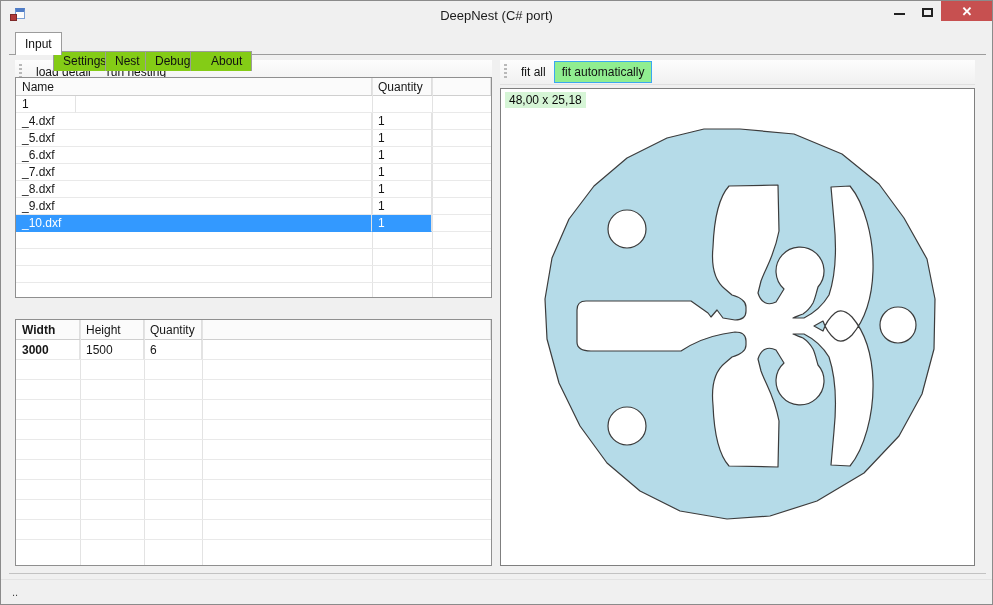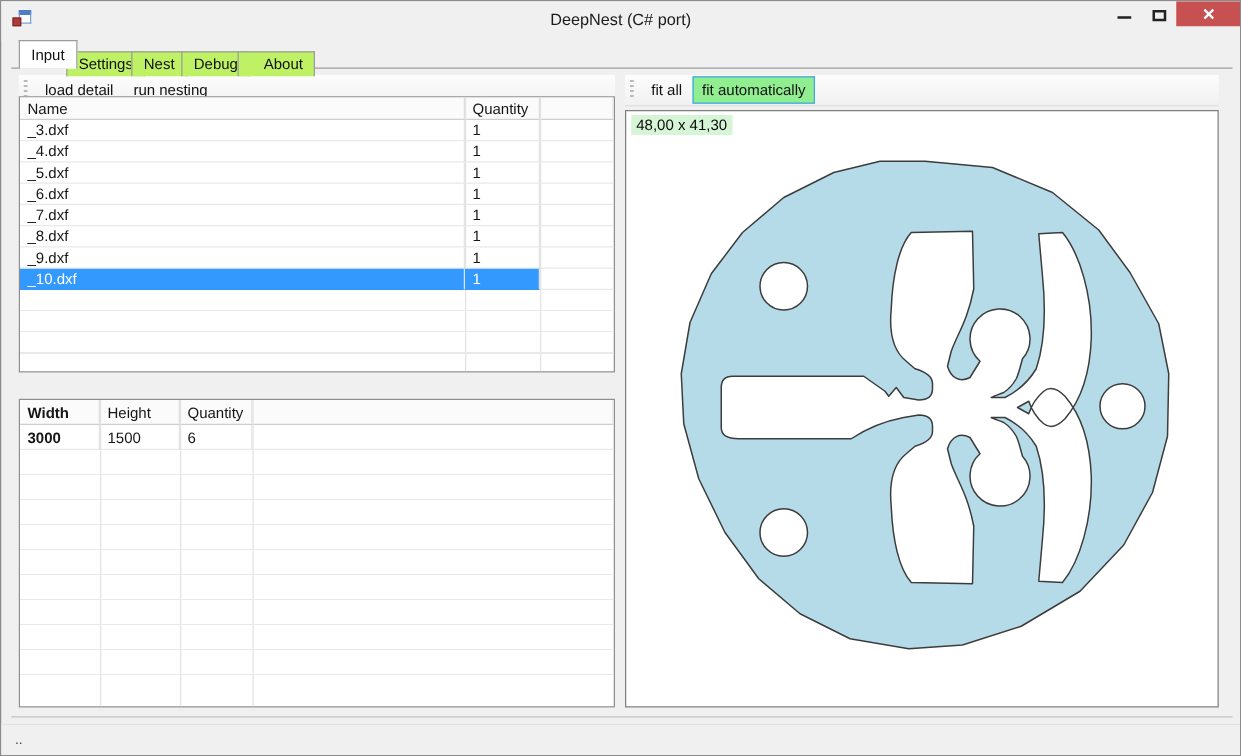--- a/index.html
+++ b/index.html
@@ -14,22 +14,22 @@
   .title-text{position:absolute;left:0;top:7px;width:100%;text-align:center;font-size:13px;color:#1b1b1b;}
   .win-btn{position:absolute;top:0;height:20px;display:flex;align-items:center;justify-content:center;cursor:default;}
   .btn-min{left:884px;width:28px;}
   .btn-min .bar{width:11px;height:2px;background:#222;margin-top:6px;}
   .btn-max{left:912px;width:28px;}
   .btn-max .box{width:11px;height:9px;border:2px solid #222;margin-top:2px;background:transparent;}
   .btn-close{left:940px;width:52px;background:#c75050;color:#fff;font-size:13px;font-weight:bold;}
 
   
   .tabline{position:absolute;left:8px;top:53px;width:977px;height:1px;background:#9c9c9c;}
-  .tab{position:absolute;top:40px;height:20px;padding:2px 9px 0 9px;font-size:12px;color:#111;
-       background:#bef264;border:1px solid #9c9c9c;border-bottom:none;z-index:1;cursor:default;}
+  .tab{position:absolute;top:50px;height:20px;padding:2px 9px 0 9px;font-size:12px;color:#111;
+       background:#84cc16;border:1px solid #9c9c9c;border-bottom:none;z-index:1;cursor:default;}
   .tab.active{top:31px;height:23px;background:#ffffff;z-index:3;padding-top:4px;}
   .tab-settings{left:52px;} .tab-nest{left:104px;} .tab-debug{left:144px;} .tab-about{left:189px;padding-left:20px;}
   .tab-input{left:14px;}
   .page-bottom-line{position:absolute;left:8px;top:572px;width:977px;height:1px;background:#c2c2c2;}
 
   
   .toolbar{position:absolute;height:25px;background:linear-gradient(#fdfdfd,#f1f1f1);border-bottom:1px solid #e0e0e0;display:flex;align-items:center;}
   .toolbar-left{left:14px;top:59px;width:477px;}
   .toolbar-right{left:499px;top:59px;width:475px;}
   .grip{width:3px;height:16px;margin:0 6px 0 4px;background:repeating-linear-gradient(to bottom,#b9b9b9 0 2px,transparent 2px 4px);}
@@ -105,21 +105,20 @@
 
   <div class="grid grid-parts">
     <div class="vline" style="left:356px;"></div>
     <div class="vline" style="left:416px;"></div>
     <div class="grid-header">
       <div class="hcell col-name">Name</div>
       <div class="hcell col-qty">Quantity</div>
       <div class="hcell col-rest"></div>
     </div>
     <div class="grid-row">
-      <div class="cell col-name">_3.dxf</div>
       <div class="cell col-qty">1</div>
       <div class="cell col-rest"></div>
     </div>
     <div class="grid-row">
       <div class="cell col-name">_4.dxf</div>
       <div class="cell col-qty">1</div>
       <div class="cell col-rest"></div>
     </div>
     <div class="grid-row">
       <div class="cell col-name">_5.dxf</div>
@@ -173,21 +172,21 @@
     <div class="grid-empty"></div>
   </div>
 
   <div class="toolbar toolbar-right">
     <span class="grip"></span>
     <span class="tool-btn">fit all</span>
     <span class="tool-btn checked">fit automatically</span>
   </div>
 
   <div class="canvas">
-    <div class="dim-label">48,00 x 41,30</div>
+    <div class="dim-label">48,00 x 25,18</div>
     <svg class="part-svg" width="475" height="478" viewBox="0 0 475 478">
       <polygon class="part-outline" points="239,40 293,45 341,65 378,95 403,129 426,170 434,210 433,260 421,305 398,347 363,384 316,412 269,427 226,430 179,422 139,402 106,374 79,337 58,294 46,250 44,210 51,169 68,130 93,97 126,69 166,49 203,40"></polygon>
       <path class="part-cut" d="M 76,221 Q 76,212 85,212 L 190,212 L 207,224 L 210,228 L 216,221 L 222,229 L 234,231 Q 245,231 245,222 L 245,218 C 245,211 238,208 231,206 L 224,200 C 214,192 210,178 212,158 C 213,132 218,108 228,97 L 277,96 L 278,142 C 273,168 265,178 260,192 L 257,204 C 260,214 267,217 275,213 L 283,200 A 24,24 0 1 1 317,198 C 315,205 314,210 312,214 Q 308,221 302,225 C 297,227 294,228 292,229 L 303,229 C 313,224 322,216 328,206 C 334,188 336,162 333,132 L 330,98 L 349,97 C 363,114 373,148 372,182 C 371,210 363,232 351,246 C 345,252 339,254 334,250 C 328,245 324,238 322,232 L 313,237 L 322,242 C 324,236 328,229 334,224 C 339,220 345,222 351,228 C 363,242 371,264 372,292 C 373,326 363,360 349,377 L 330,376 L 333,342 C 336,312 334,286 328,268 C 322,258 313,250 303,245 L 292,245 C 294,246 297,247 302,249 Q 308,253 312,260 C 314,264 315,269 317,276 A 24,24 0 1 1 283,274 L 275,261 C 267,257 260,260 257,270 L 260,282 C 265,296 273,306 278,332 L 277,378 L 228,377 C 218,366 213,342 212,316 C 210,296 214,282 224,274 L 231,268 C 238,266 245,263 245,256 L 245,252 Q 245,243 234,243 L 222,245 C 206,248 192,254 180,262 L 90,262 Q 76,262 76,253 Z"></path>
       <path class="part-cut" d="M 107,140 a 19,19 0 1 0 38,0 a 19,19 0 1 0 -38,0 Z"></path>
       <path class="part-cut" d="M 107,337 a 19,19 0 1 0 38,0 a 19,19 0 1 0 -38,0 Z"></path>
       <path class="part-cut" d="M 379,236 a 18,18 0 1 0 36,0 a 18,18 0 1 0 -36,0 Z"></path>
     </svg>
   </div>
 
   <div class="statusbar">

